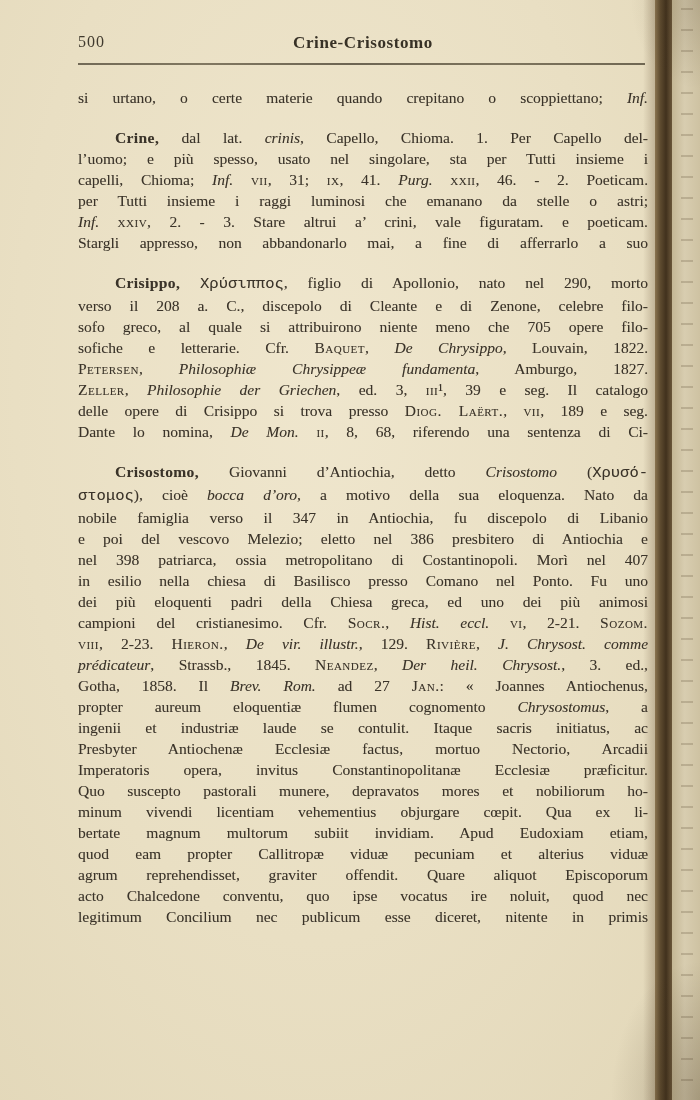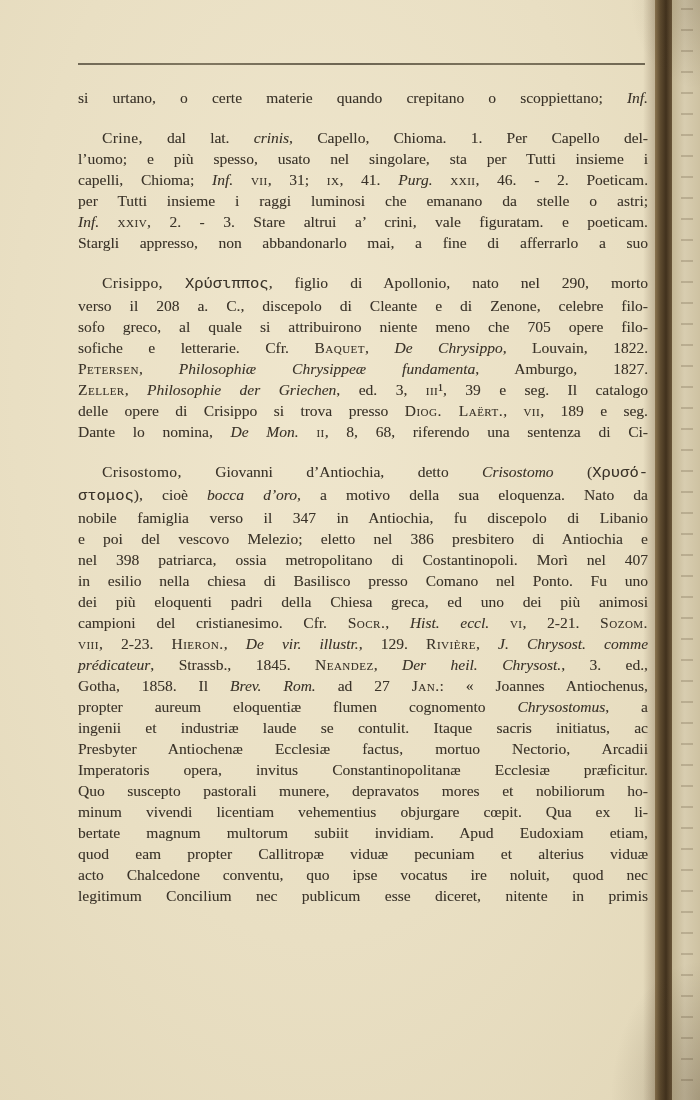--- a/index.html
+++ b/index.html
@@ -34,21 +34,21 @@
     position: absolute; left: 78px; top: 87px; width: 570px;
     font-size: 15.5px; line-height: 21px;
     text-shadow: 0.2px 0.2px 0 rgba(58, 51, 41, 0.28);
   }
   .paragraph { margin: 0 0 19px 0; }
   .paragraph:last-child { margin-bottom: 0; }
   .line { text-align: justify; text-align-last: justify; white-space: normal; }
   .line.last { text-align-last: left; }
   .paragraph.indent .line:first-child { text-indent: 24px; }
 
-  .seg-b { font-weight: normal; letter-spacing: 0.4px; }
+  .seg-b { font-weight: bold; letter-spacing: 0.4px; margin-left: 13px; }
   .seg-i { font-style: italic; }
   .seg-sc { font-variant: small-caps; letter-spacing: 0.5px; }
   .seg-g { font-style: normal; font-family: Liberation Mono, monospace; }
 
   
   .edge-shadow {
     position: absolute; top: 0; bottom: 0; right: 45px; width: 12px;
     background: linear-gradient(90deg, rgba(106, 84, 56, 0) 0%, rgba(106, 84, 56, 0.30) 100%);
   }
   .edge-dark {
@@ -76,20 +76,24 @@
   .corner-shade-top {
     position: absolute; right: 0; top: 0; width: 70px; height: 90px;
     background: radial-gradient(ellipse at 100% 0%, rgba(60, 45, 25, 0.18), transparent 70%);
   }
 </style>
 </head>
 <body>
 
 <div class="screenshot">
 
+  <div class="header-row">
+    <span class="page-number">500</span>
+    <span class="running-title">Crine-Crisostomo</span>
+  </div>
   <div class="header-rule"></div>
 
   <div class="text-block" id="text-block">
       <div class="paragraph">
         <div class="line"><span>si urtano, o certe materie quando crepitano o scoppiettano; </span><span class="seg-i">Inf.</span></div>
       </div>
       <div class="paragraph indent">
         <div class="line"><span class="seg-b">Crine,</span><span> dal lat. </span><span class="seg-i">crinis</span><span>, Capello, Chioma. 1. Per Capello del-</span></div>
         <div class="line"><span>l’uomo; e più spesso, usato nel singolare, sta per Tutti insieme i</span></div>
         <div class="line"><span>capelli, Chioma; </span><span class="seg-i">Inf.</span><span> </span><span class="seg-sc">vii</span><span>, 31; </span><span class="seg-sc">ix</span><span>, 41. </span><span class="seg-i">Purg.</span><span> </span><span class="seg-sc">xxii</span><span>, 46. - 2. Poeticam.</span></div>
@@ -120,20 +124,21 @@
         <div class="line"><span class="seg-i">prédicateur</span><span>, Strassb., 1845. </span><span class="seg-sc">Neandez</span><span>, </span><span class="seg-i">Der heil. Chrysost.</span><span>, 3. ed.,</span></div>
         <div class="line"><span>Gotha, 1858. Il </span><span class="seg-i">Brev. Rom.</span><span> ad 27 </span><span class="seg-sc">Jan.</span><span>: « Joannes Antiochenus,</span></div>
         <div class="line"><span>propter aureum eloquentiæ flumen cognomento </span><span class="seg-i">Chrysostomus</span><span>, a</span></div>
         <div class="line"><span>ingenii et industriæ laude se contulit. Itaque sacris initiatus, ac</span></div>
         <div class="line"><span>Presbyter Antiochenæ Ecclesiæ factus, mortuo Nectorio, Arcadii</span></div>
         <div class="line"><span>Imperatoris opera, invitus Constantinopolitanæ Ecclesiæ præficitur.</span></div>
         <div class="line"><span>Quo suscepto pastorali munere, depravatos mores et nobiliorum ho-</span></div>
         <div class="line"><span>minum vivendi licentiam vehementius objurgare cœpit. Qua ex li-</span></div>
         <div class="line"><span>bertate magnum multorum subiit invidiam. Apud Eudoxiam etiam,</span></div>
         <div class="line"><span>quod eam propter Callitropæ viduæ pecuniam et alterius viduæ</span></div>
+        <div class="line"><span>agrum reprehendisset, graviter offendit. Quare aliquot Episcoporum</span></div>
         <div class="line"><span>acto Chalcedone conventu, quo ipse vocatus ire noluit, quod nec</span></div>
         <div class="line"><span>legitimum Concilium nec publicum esse diceret, nitente in primis</span></div>
       </div>
     </div>
 
   <div class="edge-shadow"></div>
   <div class="edge-dark"></div>
   <div class="edge-next-page">
     <div class="edge-marks"></div>
   </div>

